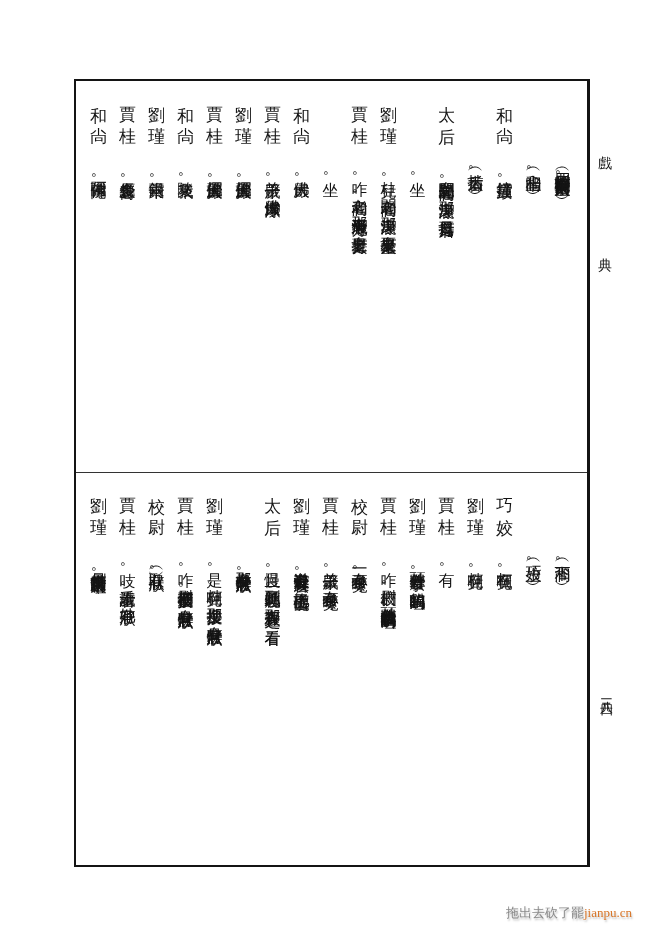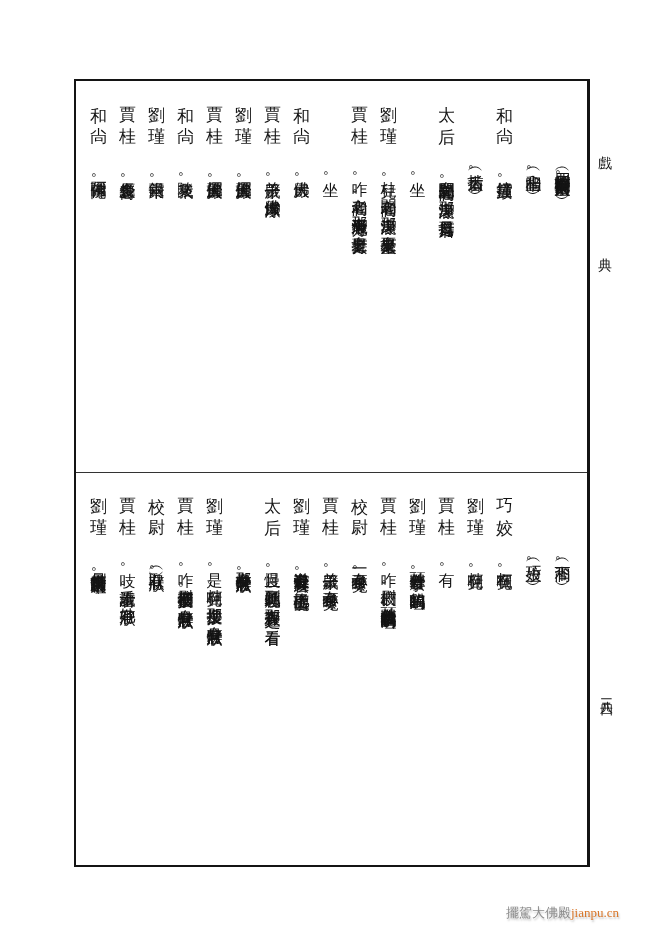--- a/index.html
+++ b/index.html
@@ -192,14 +192,14 @@
       <div class="txt">吱。千歲請看。她有狀子。</div>
     </div>
     <div class="col">
       <div class="spk">劉瑾</div>
       <div class="txt">倒是特意來打官司的來啦。</div>
     </div>
   </div>
 </div>
 
 <div class="wm">
-  <span class="wm-cn">擺駕大佛殿</span><span class="wm-en">jianpu.cn</span>
+  <span class="wm-cn">拖出去砍了罷</span><span class="wm-en">jianpu.cn</span>
 </div>
 
 </body></html>

